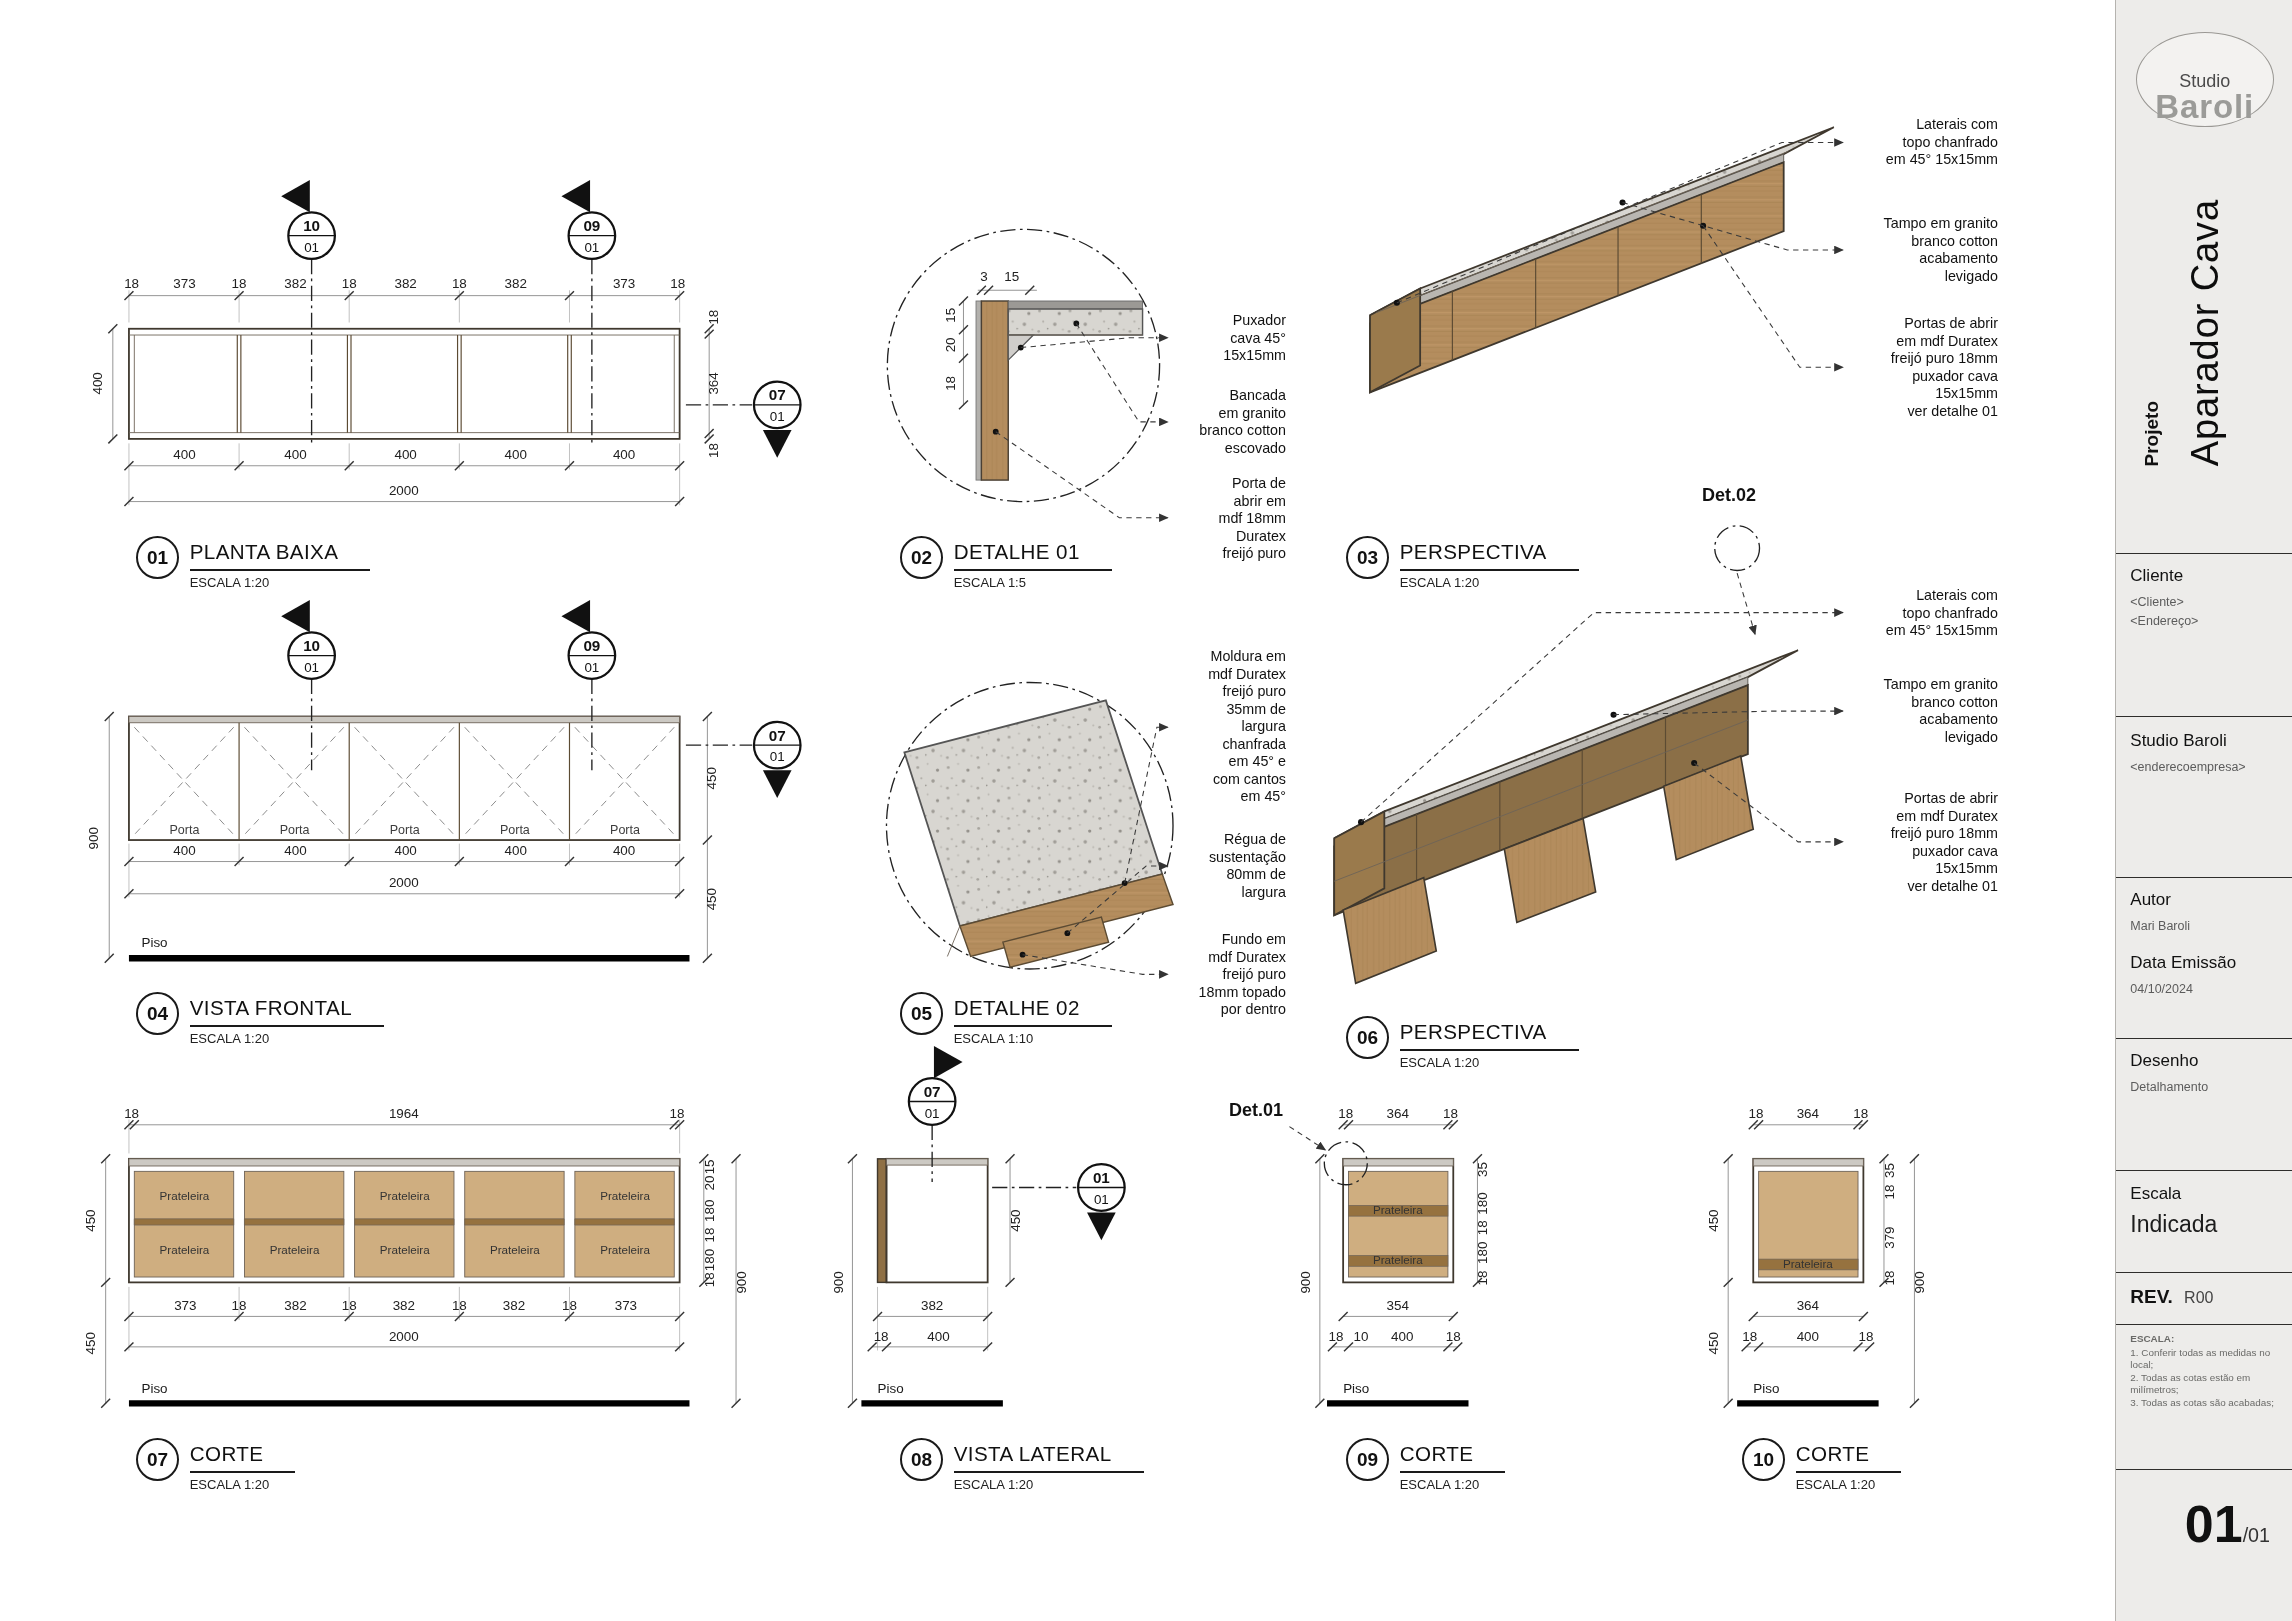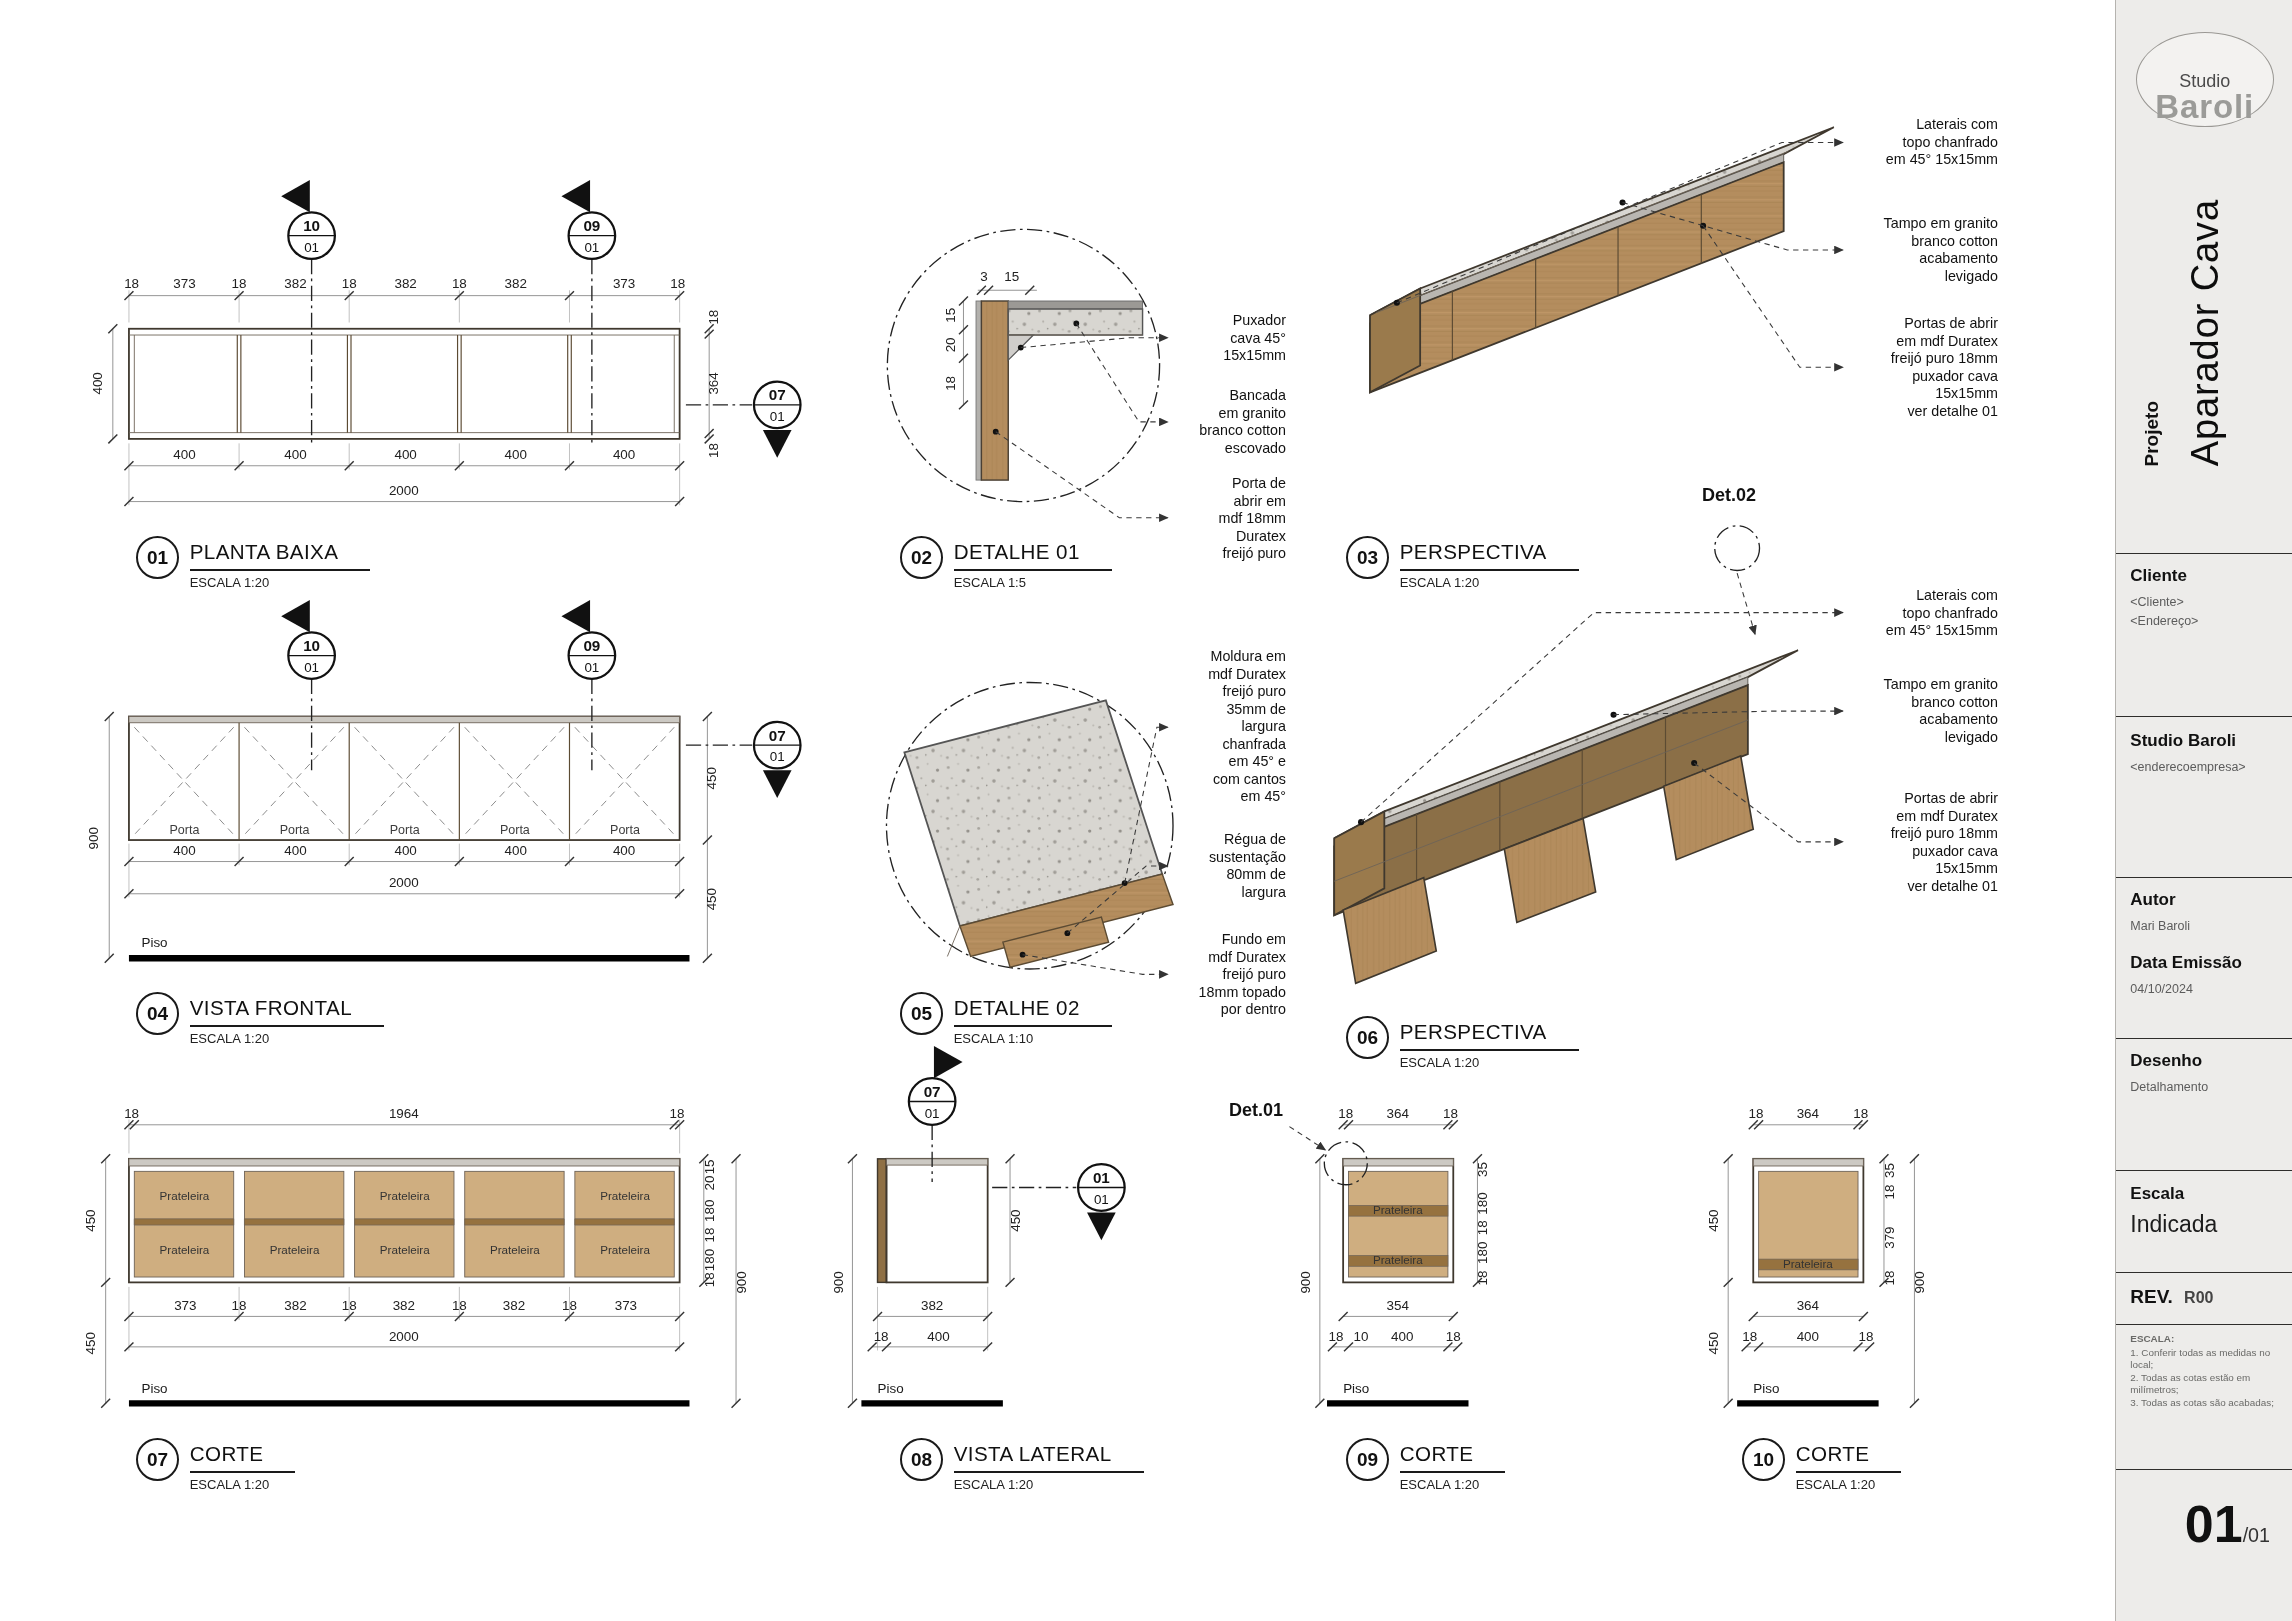--- a/index.html
+++ b/index.html
@@ -37,26 +37,26 @@
   .tb-line{position:absolute;left:0;width:100%;border-top:1.8px solid #2e2d2b;}
   .tb-logo{position:absolute;top:32px;left:19.7px;width:136px;height:93px;border:1.8px solid #9a9894;border-radius:50%;
            background:#f3f2f0;display:flex;flex-direction:column;align-items:center;justify-content:flex-end;}
   .tb-logo-top{font-size:18px;color:#4a4a4a;}
   .tb-logo-main{font-size:33px;font-weight:bold;color:#9b9b98;letter-spacing:0.9px;margin-top:-3.6px;}
   .tb-projeto-title{position:absolute;top:199px;left:68px;writing-mode:vertical-rl;transform:rotate(180deg);
                     font-size:38px;color:#0d0d0d;letter-spacing:0.9px;}
   .tb-projeto-label{position:absolute;top:401px;left:25px;writing-mode:vertical-rl;transform:rotate(180deg);
                     font-size:19px;font-weight:bold;color:#111;}
   .tb-sec{position:absolute;left:14.3px;right:9px;}
-  .tb-h{font-size:17px;font-weight:bold;color:#111;margin-bottom:7.2px;}
+  .tb-h{font-size:17px;font-weight:normal;color:#111;margin-bottom:7.2px;}
   .tb-v{font-size:12.5px;color:#5c5c5c;line-height:19px;}
   .tb-escala-v{font-size:23px;color:#1c1c1c;margin-top:1.8px;}
   .tb-rev{position:absolute;left:14.3px;}
   .tb-rev-l{font-size:19px;font-weight:bold;color:#111;}
-  .tb-rev-v{font-size:16px;color:#444;margin-left:7.2px;font-weight:bold;}
+  .tb-rev-v{font-size:16px;color:#444;margin-left:7.2px;}
   .tb-notas{position:absolute;left:14.3px;right:7.2px;}
   .tb-notas-t{font-size:9.9px;font-weight:bold;color:#6a6a68;margin-bottom:2.7px;}
   .tb-nota{font-size:9.9px;color:#6a6a68;line-height:12.5px;}
   .tb-page{position:absolute;top:1494px;right:23px;}
   .tb-page-n{font-size:52px;font-weight:bold;color:#111;}
   .tb-page-t{font-size:19.7px;color:#333;}
 </style>
 </head>
 <body>
 

